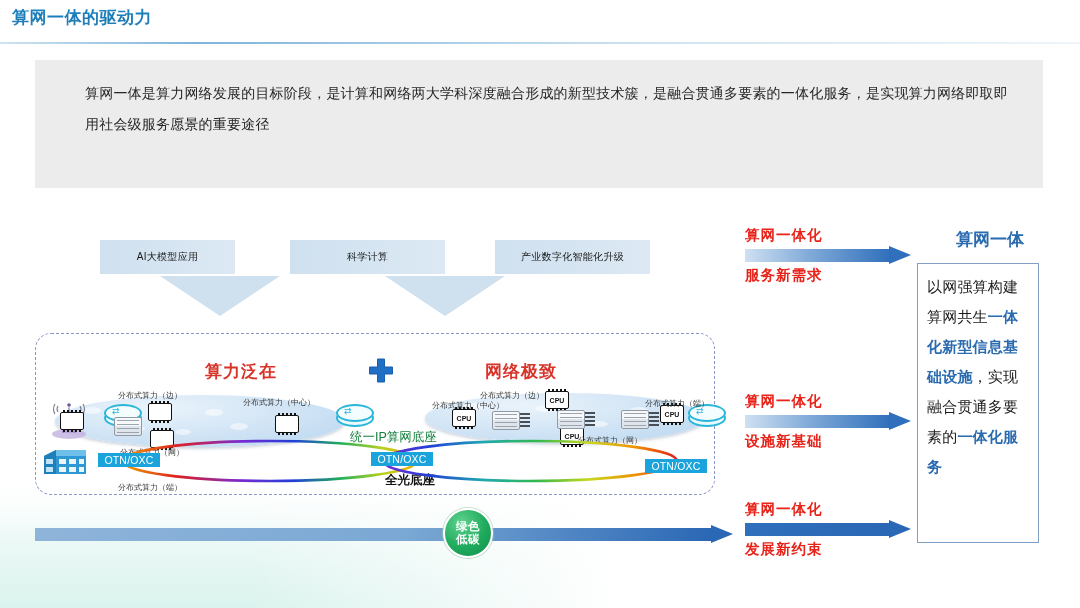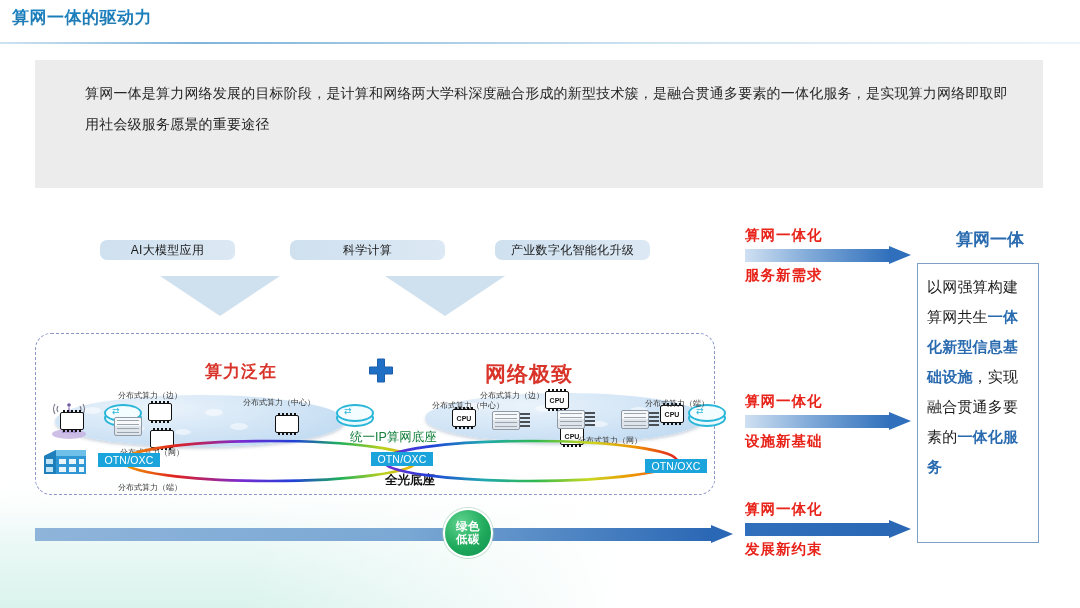--- a/index.html
+++ b/index.html
@@ -56,26 +56,25 @@
     letter-spacing:.2px;
   }
   #quote-cite{
     position:absolute;right:6px;bottom:4px;
     font-size:14.5px;font-weight:bold;font-style:italic;color:#2a6bb0;
     white-space:nowrap;letter-spacing:0px;
   }
 
   
   .src-box{
-    position:absolute;height:20px;
+    position:absolute;height:34px;
     background:linear-gradient(to right,#cfe0ef,#dce9f4);
-    color:#1a1a1a;font-size:12px;
+    color:#1a1a1a;font-size:10px;
     display:flex;align-items:center;justify-content:center;
     letter-spacing:.3px;
-    border-radius:7px;
   }
   #src-0{left:100px;top:240px;width:135px;}
   #src-1{left:290px;top:240px;width:155px;}
   #src-2{left:495px;top:240px;width:155px;text-align:right;}
 
   
   .funnel{position:absolute;width:0;height:0;border-style:solid;}
   #funnel-0{left:160px;top:276px;border-width:40px 60px 0 60px;
             border-color:#cfe0ef transparent transparent transparent;}
   #funnel-1{left:385px;top:276px;border-width:40px 60px 0 60px;
@@ -132,21 +131,21 @@
   }
 
   
   #h-compute{
     position:absolute;left:205px;top:360px;
     font-size:17px;font-weight:bold;color:#d8342a;white-space:nowrap;
     letter-spacing:1px;
   }
   #h-network{
     position:absolute;left:485px;top:360px;
-    font-size:21px;font-weight:bold;color:#d8342a;white-space:nowrap;
+    font-size:17px;font-weight:bold;color:#d8342a;white-space:nowrap;
     letter-spacing:1px;
   }
   #plus-icon{
     position:absolute;left:367px;top:358px;width:28px;height:28px;
   }
 
   
   .cloud{
     position:absolute;border-radius:50%;
     background:radial-gradient(ellipse at 35% 25%, #eaf3fb 0%, #cfe3f5 55%, #b9d6ef 100%);

